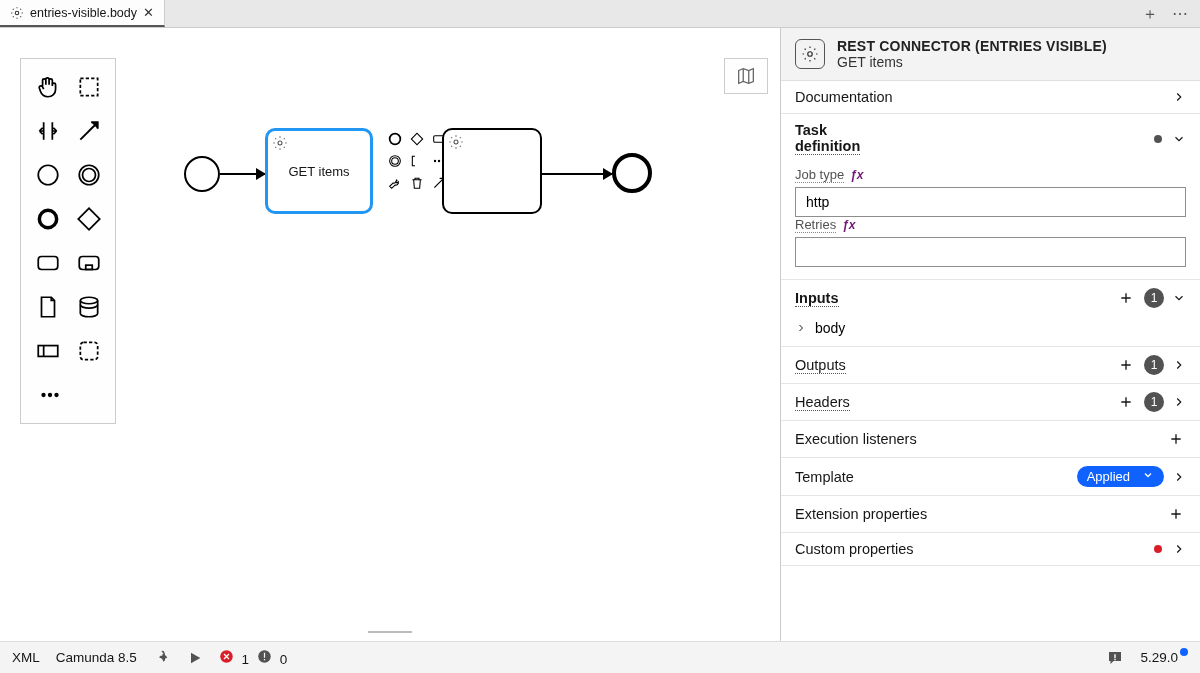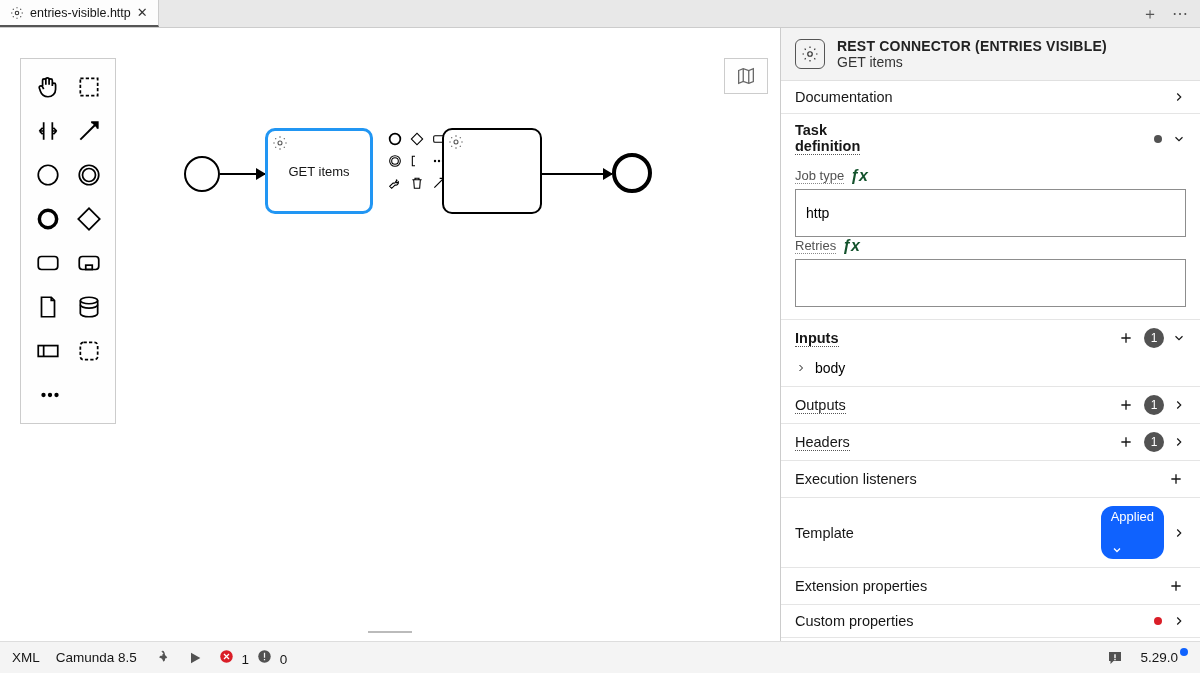--- a/index.html
+++ b/index.html
@@ -54,28 +54,28 @@
 
   .section { border-bottom: 1px solid #e5e5e5; }
   .section-hd { display: flex; align-items: center; padding: 8px 14px; cursor: pointer; }
   .section-hd .label { flex: 1; font-size: 14.5px; color: #161616; }
   .section-hd .label.dotted { border-bottom: 1px dotted #555; display: inline-block; flex: 0; margin-right: auto; }
   .dot-ind { width: 8px; height: 8px; border-radius: 50%; background: #525252; margin-right: 10px; }
   .dot-ind.red { background: #da1e28; }
   .chev { width: 14px; height: 14px; }
   .add-btn { width: 20px; height: 20px; display:flex; align-items:center; justify-content:center; margin-right: 8px; cursor:pointer; }
   .badge { background: #525252; color: #fff; border-radius: 10px; min-width: 20px; height: 20px; font-size: 12px; display:flex; align-items:center; justify-content:center; margin-right: 8px; padding: 0 6px; }
-  .applied-badge { background: #0f62fe; color: #fff; border-radius: 12px; padding: 3px 10px; font-size: 13px; display:flex; align-items:flex-start; gap:20px; margin-right:8px;flex-direction:column; }
+  .applied-badge { background: #0f62fe; color: #fff; border-radius: 12px; padding: 3px 10px; font-size: 13px; display:flex; align-items:flex-start; gap:12px; margin-right:8px; }
 
   .section-body { padding: 4px 14px 12px; }
   .form-row { }
   .form-label { font-size: 13px; color: #525252; display:flex; align-items:center; gap:6px; margin-bottom:4px; }
   .form-label .dotted { border-bottom: 1px dotted #888; }
-  .fx { font-style: italic; font-weight: 700; font-size: 16px; color: #14532d; }
-  .input { width: 100%; height: 48px; border: 1px solid #8d8d8d; padding: 0 10px; font-size: 14px; background:#fff; }
+  .fx { font-style: italic; font-weight: 700; font-size: 12px; color: #701a75; }
+  .input { width: 100%; height: 30px; border: 1px solid #8d8d8d; padding: 0 10px; font-size: 14px; background:#fff; }
 
   .sub-row { display:flex; align-items:center; gap:8px; padding: 4px 14px 10px; font-size: 14px; color:#000000; }
   .sub-row .chev-small { width:12px; height:12px; }
 
   
   .footer { height: 32px; background: #f4f4f4; border-top: 1px solid #ddd; display: flex; align-items: center; padding: 0 12px; font-size: 13.5px; gap: 16px; }
   .footer .spacer { flex: 1; }
   .ficon { display:inline-flex; align-items:center; justify-content:center; }
   .err { color: #da1e28; }
   .warn { color: #525252; }
@@ -89,21 +89,21 @@
 <body>
 
 <div class="tab-bar">
   <div class="tab">
     <span class="tab-icon">
       <svg viewBox="0 0 24 24" fill="none" stroke="#333" stroke-width="1.8">
           <circle cx="12" cy="12" r="3"></circle>
           <path d="M12 2v2M12 20v2M4.9 4.9l1.4 1.4M17.7 17.7l1.4 1.4M2 12h2M20 12h2M4.9 19.1l1.4-1.4M17.7 6.3l1.4-1.4"></path>
         </svg>
     </span>
-    <span>entries-visible.http</span>
+    <span>entries-visible.body</span>
     <span class="close">✕</span>
   </div>
   <div class="tab-bar-spacer"></div>
   <div class="tab-bar-right">
     <span>＋</span>
     <span>⋯</span>
   </div>
 </div>
 
 <div class="main">

